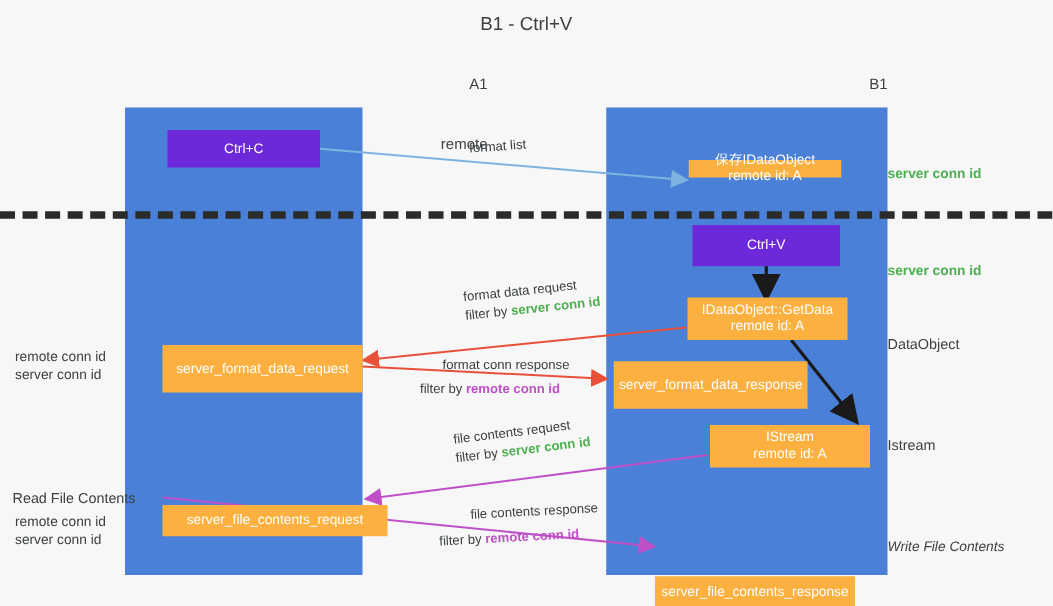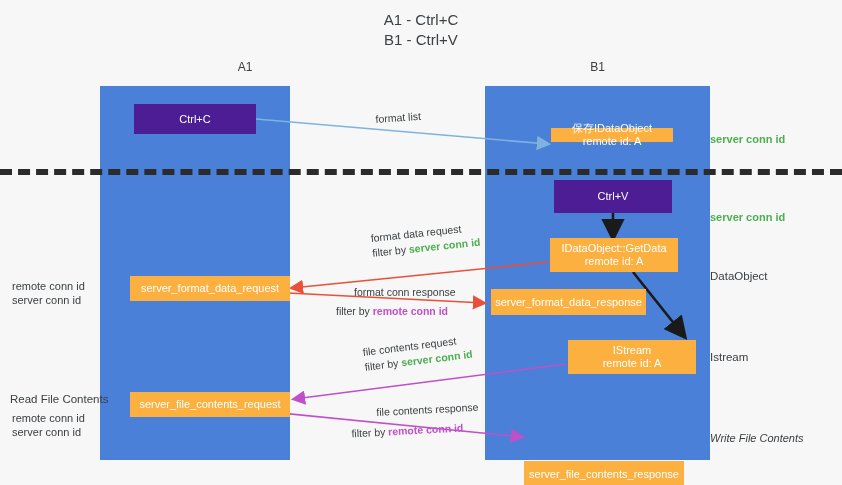--- a/index.html
+++ b/index.html
@@ -14,42 +14,42 @@
   .abs{position:absolute;}
 
   
   .title{
     left:0;top:10px;width:842px;text-align:center;
     font-size:15px;color:#3c4043;line-height:20px;
   }
 
   
   .colhead{
-    text-align:center;font-size:12px;color:#3c4043;line-height:14px;
+    text-align:right;font-size:12px;color:#3c4043;line-height:14px;
   }
   .colhead .ln2{display:block;margin-top:34px;}
 
   
   .lane{background:#4a80d8;}
 
   
   .divider{
     left:0;top:169px;width:842px;height:0;
     border-top:6px dashed #2b2b2b;
   }
 
   
   .node{
     box-sizing:border-box;
     display:flex;flex-direction:column;
     align-items:center;justify-content:center;
     color:#ffffff;font-size:11px;line-height:13px;
     text-align:center;padding:2px 4px;
   }
-  .node.green{background:#4c1d95;}
+  .node.green{background:#6d28d9;}
   .node.orange{background:#fbb040;}
   .node .l2{display:block;}
 
   
   .lbl{font-size:11px;color:#3c4043;line-height:14px;white-space:nowrap;}
   .lbl.c-green{color:#4caf50;font-weight:bold;}
   .lbl.plain{color:#3c4043;}
   .lbl.stack span{display:block;}
 
   .edgelbl{
@@ -61,21 +61,20 @@
 
   svg.arrows{position:absolute;left:0;top:0;width:842px;height:485px;
              pointer-events:none;overflow:visible;}
 </style>
 </head>
 <body>
 
 <div id="stage">
 
   <div class="abs title">
-    <div>A1 - Ctrl+C</div>
     <div>B1 - Ctrl+V</div>
   </div>
 
   <div class="abs colhead" style="left:100px;top:60px;width:290px;">
     <span>A1</span>
     <span class="ln2">remote</span>
   </div>
   <div class="abs colhead" style="left:485px;top:60px;width:225px;">
     <span>B1</span>
   </div>
@@ -113,43 +112,43 @@
 
     <line x1="130" y1="398" x2="522" y2="437" stroke="#c050c8" stroke-width="1.6" marker-end="url(#ah-mag)"></line>
   </svg>
 
   <div class="abs divider"></div>
 
   <div class="abs node green" style="left:134px;top:104px;width:122px;height:30px;">
     <span>Ctrl+C</span>
   </div>
 
-  <div class="abs node orange" style="left:130px;top:276px;width:160px;height:25px;">
+  <div class="abs node orange" style="left:130px;top:276px;width:160px;height:38px;">
     <span>server_format_data_request</span>
   </div>
 
-  <div class="abs node orange" style="left:130px;top:392px;width:160px;height:25px;">
+  <div class="abs node orange" style="left:130px;top:404px;width:180px;height:25px;">
     <span>server_file_contents_request</span>
   </div>
 
   <div class="abs node orange" style="left:551px;top:128px;width:122px;height:14px;">
     <span>保存IDataObject</span>
     <span class="l2">remote id: A</span>
   </div>
 
   <div class="abs node green" style="left:554px;top:180px;width:118px;height:33px;">
     <span>Ctrl+V</span>
   </div>
 
   <div class="abs node orange" style="left:550px;top:238px;width:128px;height:34px;">
     <span>IDataObject::GetData</span>
     <span class="l2">remote id: A</span>
   </div>
 
-  <div class="abs node orange" style="left:491px;top:289px;width:155px;height:26px;">
+  <div class="abs node orange" style="left:491px;top:289px;width:155px;height:38px;">
     <span>server_format_data_response</span>
   </div>
 
   <div class="abs node orange" style="left:568px;top:340px;width:128px;height:34px;">
     <span>IStream</span>
     <span class="l2">remote id: A</span>
   </div>
 
   <div class="abs node orange" style="left:524px;top:425px;width:160px;height:26px;margin-top:36px;">
     <span>server_file_contents_response</span>

